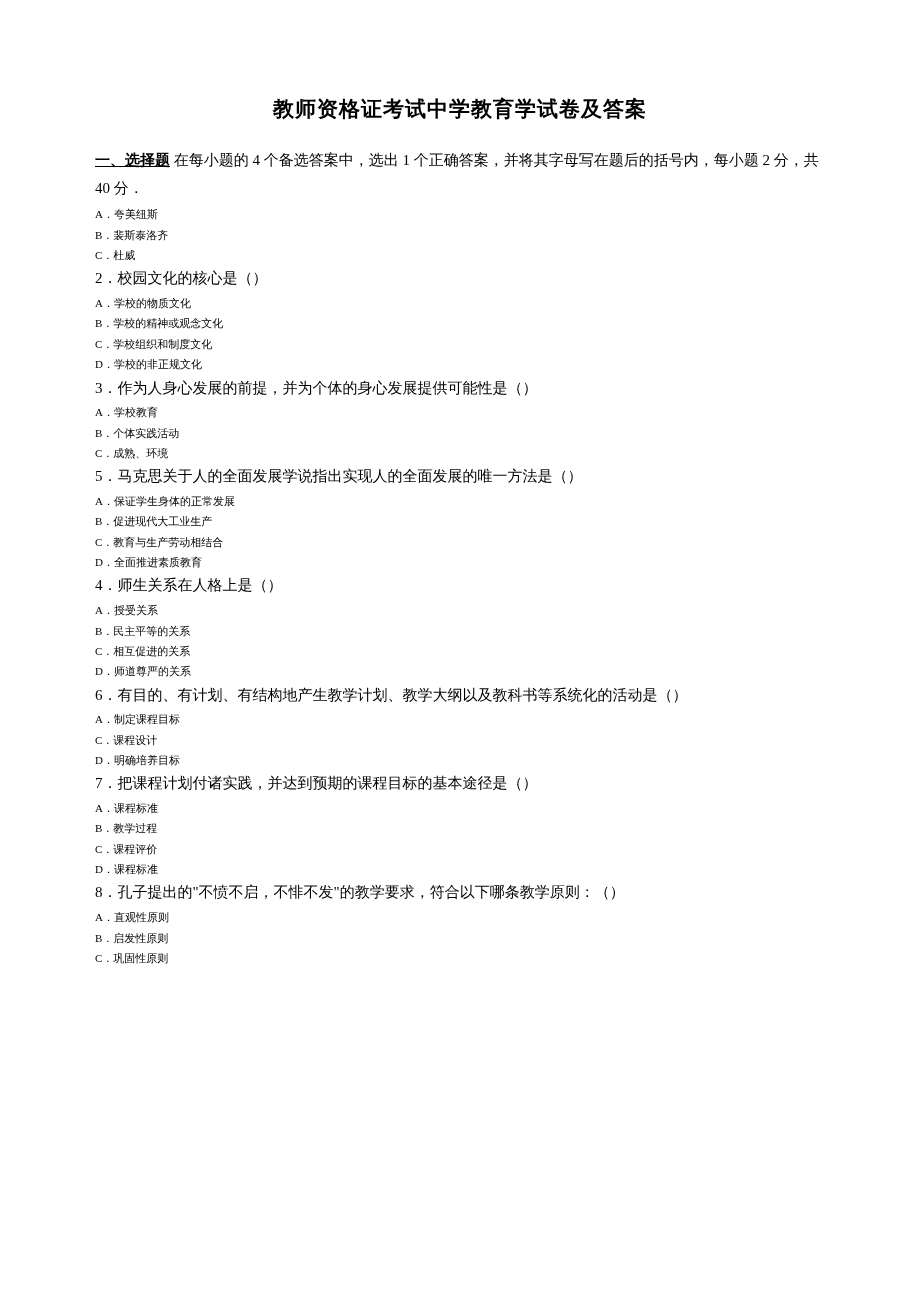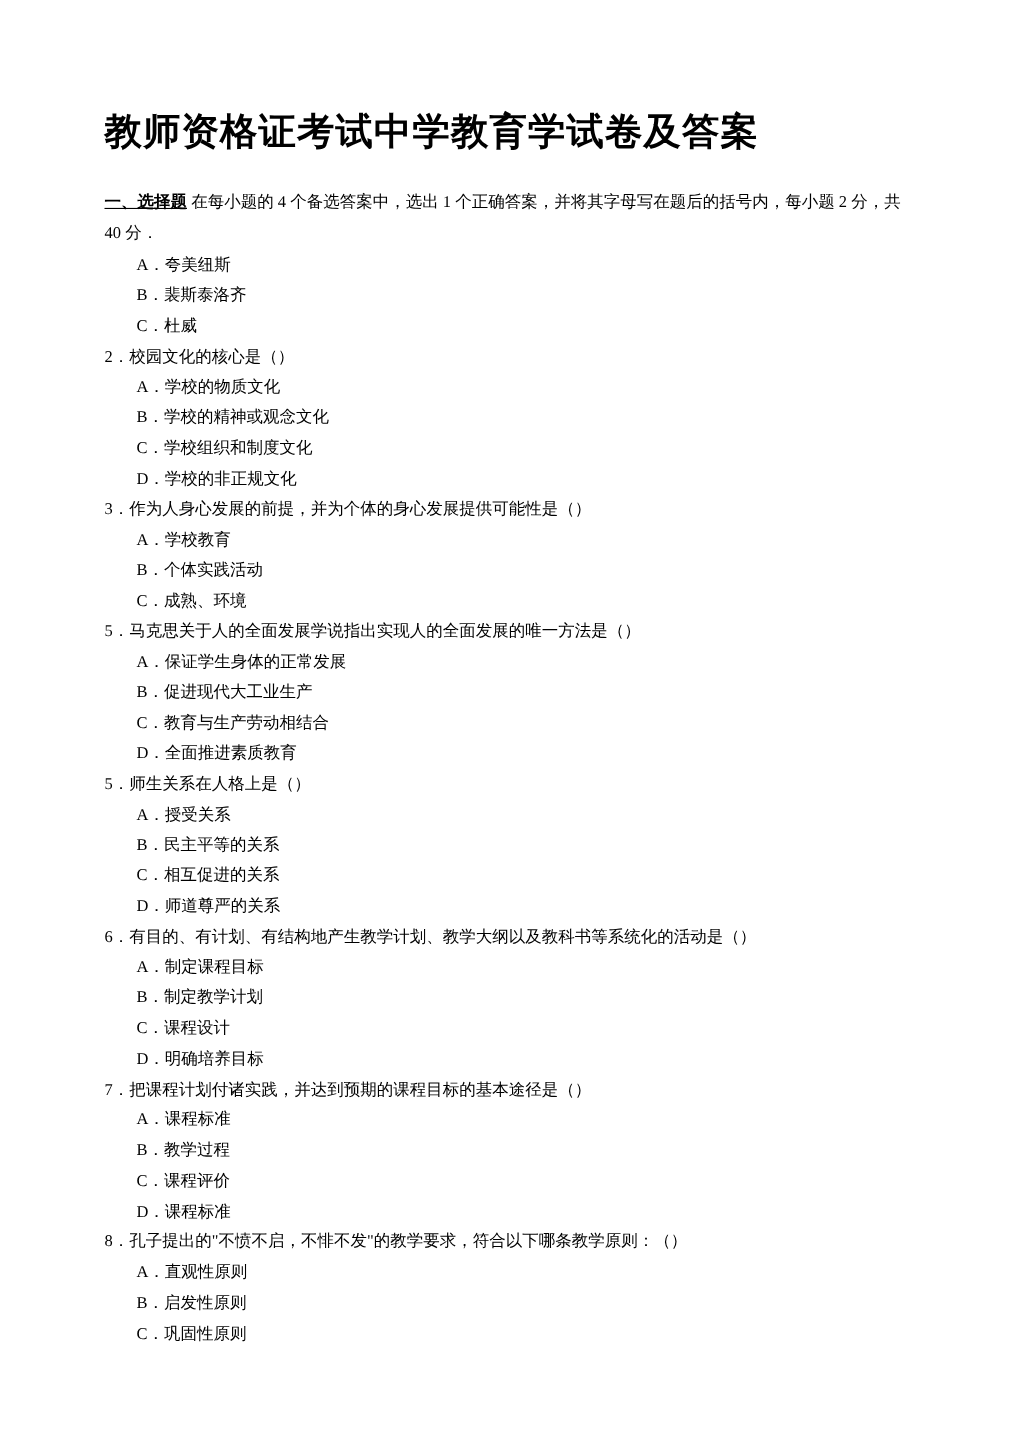--- a/index.html
+++ b/index.html
@@ -11,42 +11,42 @@
       background: #ffffff;
       font-family: "SimSun", "宋体", serif;
       padding: 90px 95px 40px 95px;
       width: 920px;
       color: #000000;
       font-size: 15px;
       line-height: 1.85;
     }
     .title {
       font-family: "SimSun", "宋体", serif;
-      font-size: 34px;
+      font-size: 21px;
       font-weight: bold;
+      text-align: center;
       margin-bottom: 18px;
       letter-spacing: 1px;
     }
     .instructions {
       font-size: 15px;
       margin-bottom: 2px;
     }
     .instructions .bold-prefix {
       font-weight: bold;
       text-decoration: underline;
     }
     .question-block {
       margin-bottom: 0;
     }
     .q-line {
       font-size: 15px;
     }
     .opt-line {
-      font-size: 15px;
-      margin-left: 29px;
+      font-size: 11px;
     }
   </style>
 </head>
 <body>
 
 <div class="title">教师资格证考试中学教育学试卷及答案</div>
 
 <div class="instructions">
   <span class="bold-prefix">一、选择题</span> <span>在每小题的 4 个备选答案中，选出 1 个正确答案，并将其字母写在题后的括号内，每小题 2 分，共 40 分．</span>
 </div>
@@ -71,30 +71,29 @@
       <div class="opt-line">C．成熟、环境</div>
     </div>
     <div class="question-block">
       <div class="q-line">5．马克思关于人的全面发展学说指出实现人的全面发展的唯一方法是（）</div>
       <div class="opt-line">A．保证学生身体的正常发展</div>
       <div class="opt-line">B．促进现代大工业生产</div>
       <div class="opt-line">C．教育与生产劳动相结合</div>
       <div class="opt-line">D．全面推进素质教育</div>
     </div>
     <div class="question-block">
-      <div class="q-line">5．师生关系在人格上是（）</div>
+      <div class="q-line">4．师生关系在人格上是（）</div>
       <div class="opt-line">A．授受关系</div>
       <div class="opt-line">B．民主平等的关系</div>
       <div class="opt-line">C．相互促进的关系</div>
       <div class="opt-line">D．师道尊严的关系</div>
     </div>
     <div class="question-block">
       <div class="q-line">6．有目的、有计划、有结构地产生教学计划、教学大纲以及教科书等系统化的活动是（）</div>
       <div class="opt-line">A．制定课程目标</div>
-      <div class="opt-line">B．制定教学计划</div>
       <div class="opt-line">C．课程设计</div>
       <div class="opt-line">D．明确培养目标</div>
     </div>
     <div class="question-block">
       <div class="q-line">7．把课程计划付诸实践，并达到预期的课程目标的基本途径是（）</div>
       <div class="opt-line">A．课程标准</div>
       <div class="opt-line">B．教学过程</div>
       <div class="opt-line">C．课程评价</div>
       <div class="opt-line">D．课程标准</div>
     </div>

